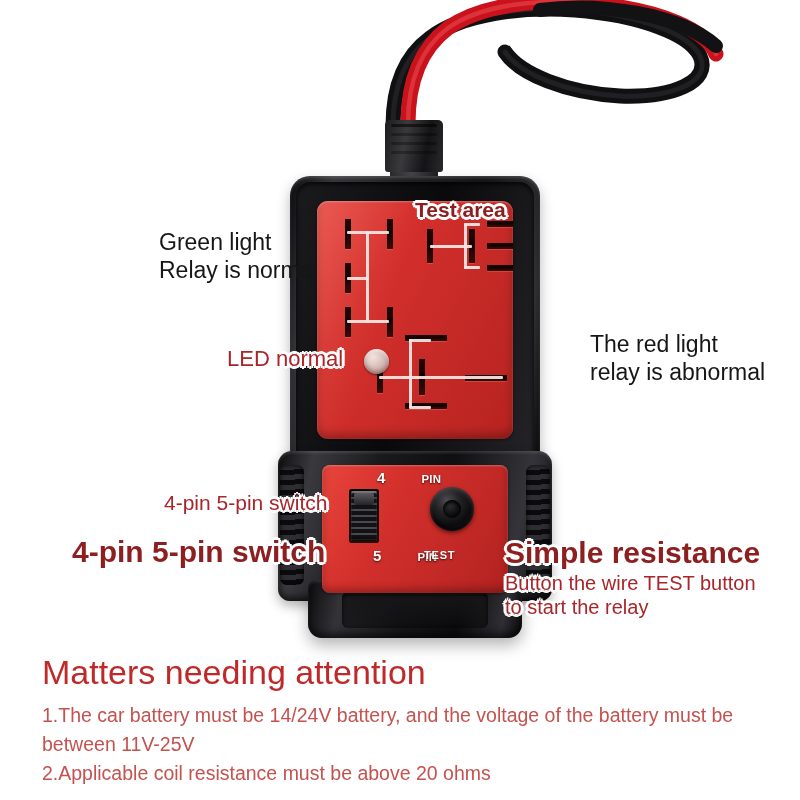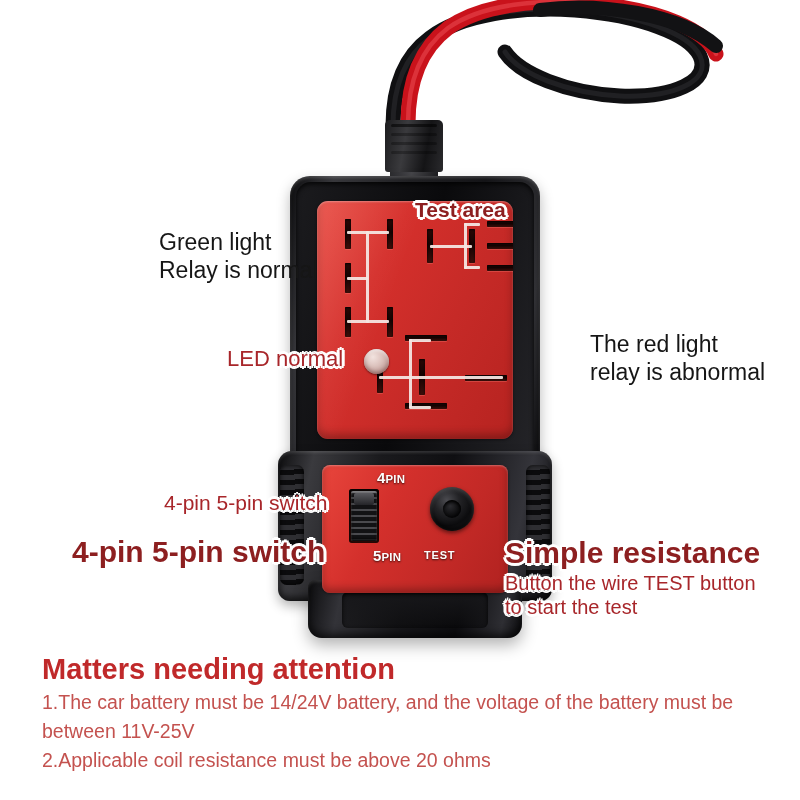--- a/index.html
+++ b/index.html
@@ -232,21 +232,21 @@
   .silk {
     position: absolute;
     color: #fdfdfd;
     font-family: "Liberation Sans", sans-serif;
     font-weight: 700;
     letter-spacing: .2px;
     text-shadow: 0 1px 2px rgba(0,0,0,.7);
     z-index: 6;
     white-space: nowrap;
   }
-  .silk .small { font-size: .76em; }
+  .silk .small { font-size: .76em; padding-left: 36px; }
   .silk-4pin { left: 55px; top: 4px;   font-size: 15px; }
   .silk-5pin { left: 51px; top: 82px;  font-size: 15px; }
   .silk-test { left: 102px; top: 84px; font-size: 11px; font-weight: 600; letter-spacing: .8px; }
 
   
   .shell-base {
     position: absolute;
     left: 18px; top: 412px;
     width: 214px; height: 58px;
     background: linear-gradient(102deg,#0c0c0e 0%,#333338 16%,#18181b 44%,#0d0d10 70%,#2e2e33 90%,#0a0a0c 100%);
@@ -312,24 +312,24 @@
   
   .attention {
     position: absolute;
     left: 42px;
     top: 652px;
     width: 730px;
     z-index: 25;
   }
   .attention-title {
     color: #c0292a;
-    font-size: 29px;
-    font-weight: 700;
+    font-size: 34px;
+    font-weight: 400;
     line-height: 1.2;
-    margin-bottom: 1px;
+    margin-bottom: 8px;
   }
   .attention-item {
     color: #c4524f;
     font-size: 19.5px;
     font-weight: 400;
     line-height: 1.5;
   }
 </style>
 </head>
 <body>
@@ -451,21 +451,21 @@
   <div class="callout t-outline" id="callout-switch-small">4-pin 5-pin switch</div>
 
 
   <div class="callout t-outline-white" id="callout-switch-big">4-pin 5-pin switch</div>
 
 
   <div class="callout t-outline-white" id="callout-simple-op">Simple resistance</div>
 
   <div class="callout t-outline" id="callout-simple-desc">
     <span class="desc-line">Button the wire TEST button</span>
-    <span class="desc-line">to start the test</span>
+    <span class="desc-line">to start the relay</span>
   </div>
 
   <div class="attention">
     <div class="attention-title">Matters needing attention</div>
     <div class="attention-item">1.The car battery must be 14/24V battery, and the voltage of the battery must be between 11V-25V</div>
     <div class="attention-item">2.Applicable coil resistance must be above 20 ohms</div>
   </div>
 
 </div>
 

